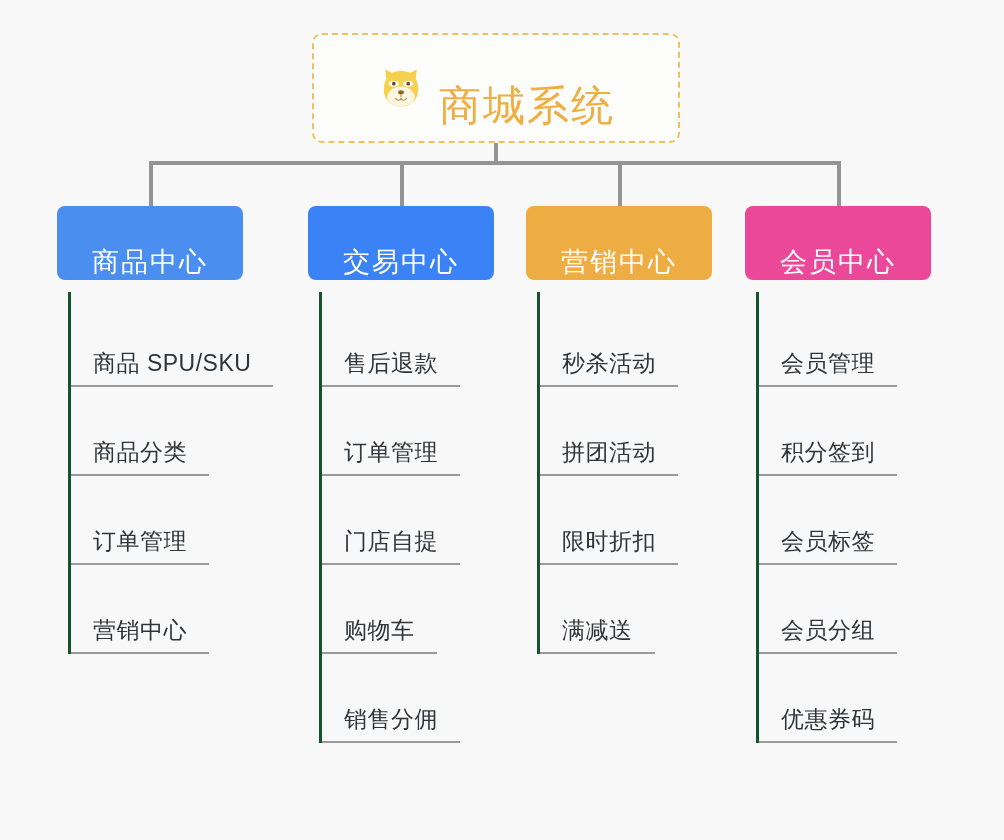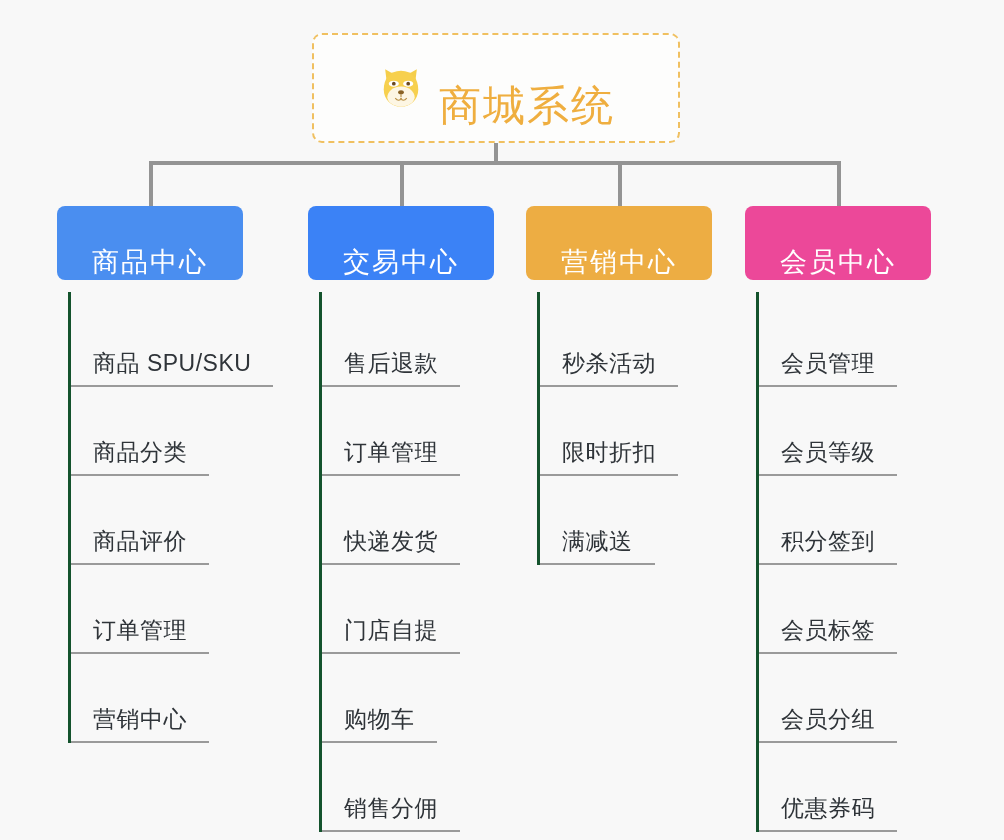--- a/index.html
+++ b/index.html
@@ -171,86 +171,80 @@
       <span class="cat-label">商品中心</span>
     </div>
     <div class="leaf-list">
       <div class="leaf-item">
           <span class="leaf-inner"><span class="leaf-label">商品 SPU/SKU</span></span>
         </div>
       <div class="leaf-item">
           <span class="leaf-inner"><span class="leaf-label">商品分类</span></span>
         </div>
       <div class="leaf-item">
-          <span class="leaf-inner"><span class="leaf-label">商品评价</span></span>
-        </div>
-      <div class="leaf-item">
           <span class="leaf-inner"><span class="leaf-label">订单管理</span></span>
         </div>
       <div class="leaf-item">
           <span class="leaf-inner"><span class="leaf-label">营销中心</span></span>
         </div>
     </div>
   </div>
 
   <div class="column" style="left:308px">
     <div class="cat-box" style="background:#3b82f6">
       <span class="cat-label">交易中心</span>
     </div>
     <div class="leaf-list">
       <div class="leaf-item">
           <span class="leaf-inner"><span class="leaf-label">售后退款</span></span>
         </div>
       <div class="leaf-item">
           <span class="leaf-inner"><span class="leaf-label">订单管理</span></span>
         </div>
       <div class="leaf-item">
-          <span class="leaf-inner"><span class="leaf-label">快递发货</span></span>
-        </div>
-      <div class="leaf-item">
           <span class="leaf-inner"><span class="leaf-label">门店自提</span></span>
         </div>
       <div class="leaf-item">
           <span class="leaf-inner"><span class="leaf-label">购物车</span></span>
         </div>
       <div class="leaf-item">
           <span class="leaf-inner"><span class="leaf-label">销售分佣</span></span>
         </div>
     </div>
   </div>
 
   <div class="column" style="left:526px">
     <div class="cat-box" style="background:#edad43">
       <span class="cat-label">营销中心</span>
     </div>
     <div class="leaf-list">
       <div class="leaf-item">
           <span class="leaf-inner"><span class="leaf-label">秒杀活动</span></span>
         </div>
       <div class="leaf-item">
+          <span class="leaf-inner"><span class="leaf-label">拼团活动</span></span>
+        </div>
+      <div class="leaf-item">
           <span class="leaf-inner"><span class="leaf-label">限时折扣</span></span>
         </div>
       <div class="leaf-item">
           <span class="leaf-inner"><span class="leaf-label">满减送</span></span>
         </div>
     </div>
   </div>
 
   <div class="column" style="left:745px">
     <div class="cat-box" style="background:#ec4899">
       <span class="cat-label">会员中心</span>
     </div>
     <div class="leaf-list">
       <div class="leaf-item">
           <span class="leaf-inner"><span class="leaf-label">会员管理</span></span>
         </div>
       <div class="leaf-item">
-          <span class="leaf-inner"><span class="leaf-label">会员等级</span></span>
-        </div>
-      <div class="leaf-item">
           <span class="leaf-inner"><span class="leaf-label">积分签到</span></span>
         </div>
       <div class="leaf-item">
           <span class="leaf-inner"><span class="leaf-label">会员标签</span></span>
         </div>
       <div class="leaf-item">
           <span class="leaf-inner"><span class="leaf-label">会员分组</span></span>
         </div>
       <div class="leaf-item">
           <span class="leaf-inner"><span class="leaf-label">优惠券码</span></span>

